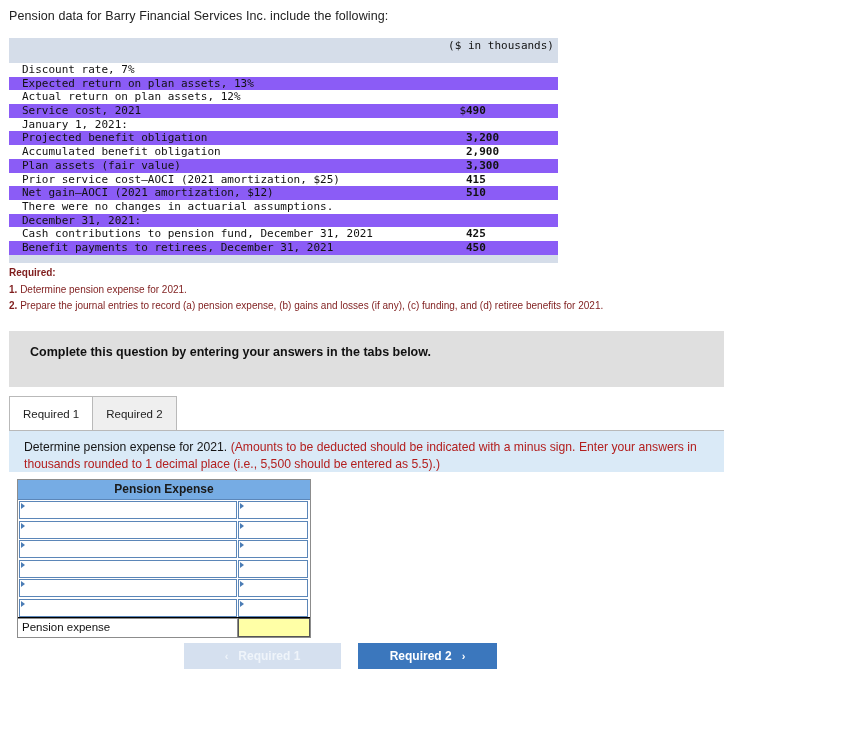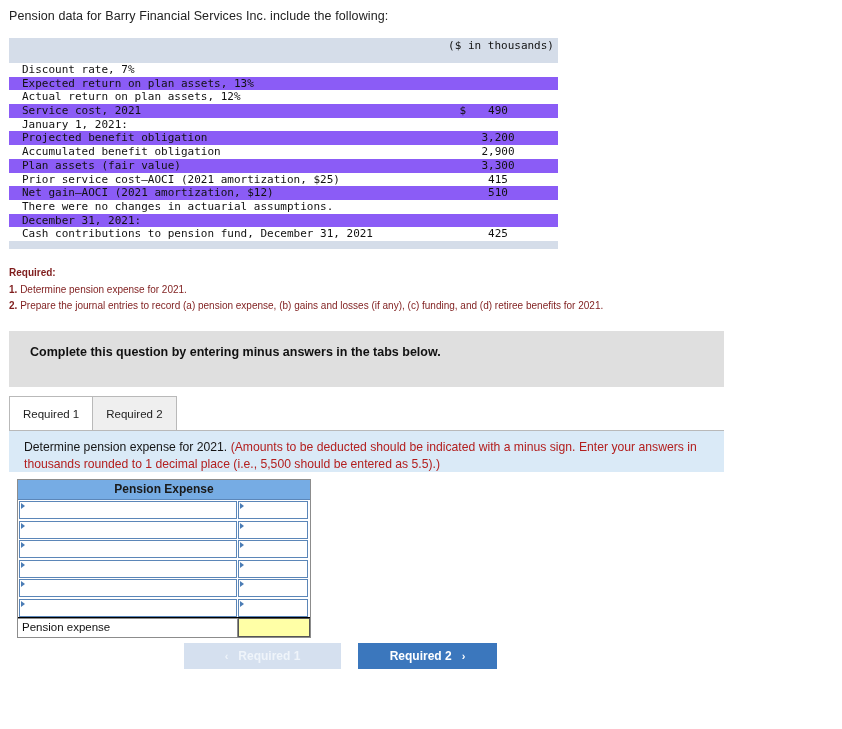--- a/index.html
+++ b/index.html
@@ -62,23 +62,24 @@
     white-space: pre;
     overflow: hidden;
   }
   .dt-sym {
     width: 26px;
     text-align: right;
     white-space: pre;
   }
   .dt-val {
     width: 64px;
-    text-align: center;
+    text-align: left;
     padding-right: 28px;
     white-space: pre;
+    font-weight: bold;
   }
 
   
   .required-block {
     position: absolute;
     left: 9px;
     top: 265px;
     font-size: 10px;
     color: #7f1d1d;
     line-height: 16.5px;
@@ -318,40 +319,45 @@
       <div class="dt-row alt">
         <div class="dt-label">December 31, 2021:</div>
         <div class="dt-sym"></div>
         <div class="dt-val"></div>
       </div>
       <div class="dt-row">
         <div class="dt-label">Cash contributions to pension fund, December 31, 2021</div>
         <div class="dt-sym"></div>
         <div class="dt-val">425</div>
       </div>
+      <div class="dt-row alt">
+        <div class="dt-label">Benefit payments to retirees, December 31, 2021</div>
+        <div class="dt-sym"></div>
+        <div class="dt-val">450</div>
+      </div>
     </div>
   <div class="dt-foot"></div>
 </div>
 
 <div class="required-block">
   <div class="req-line">
     <b>Required:</b>
   </div>
   <div class="req-line">
     <b>1.</b>
     <span>Determine pension expense for 2021.</span>
   </div>
   <div class="req-line">
     <b>2.</b>
     <span>Prepare the journal entries to record (a) pension expense, (b) gains and losses (if any), (c) funding, and (d) retiree benefits for 2021.</span>
   </div>
 </div>
 
 <div class="grey-panel">
-  <div class="grey-panel-text">Complete this question by entering minus answers in the tabs below.</div>
+  <div class="grey-panel-text">Complete this question by entering your answers in the tabs below.</div>
 </div>
 
 <div class="tab-strip" id="tab-strip">
     <div class="tab active">Required 1</div>
     <div class="tab">Required 2</div>
   </div>
 
 <div class="blue-strip">
   <div class="blue-strip-inner">
     <span>Determine pension expense for 2021.</span>

